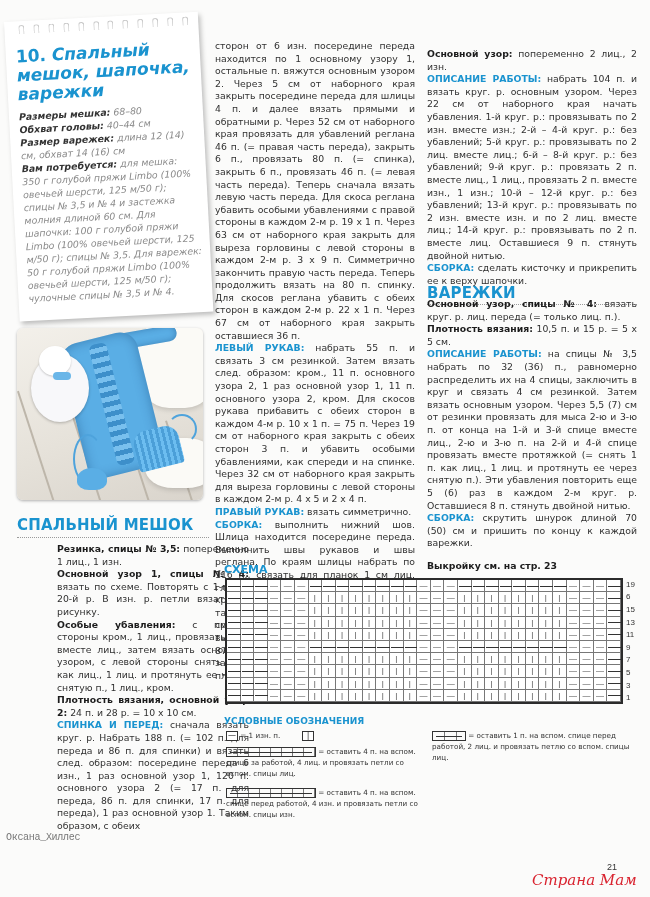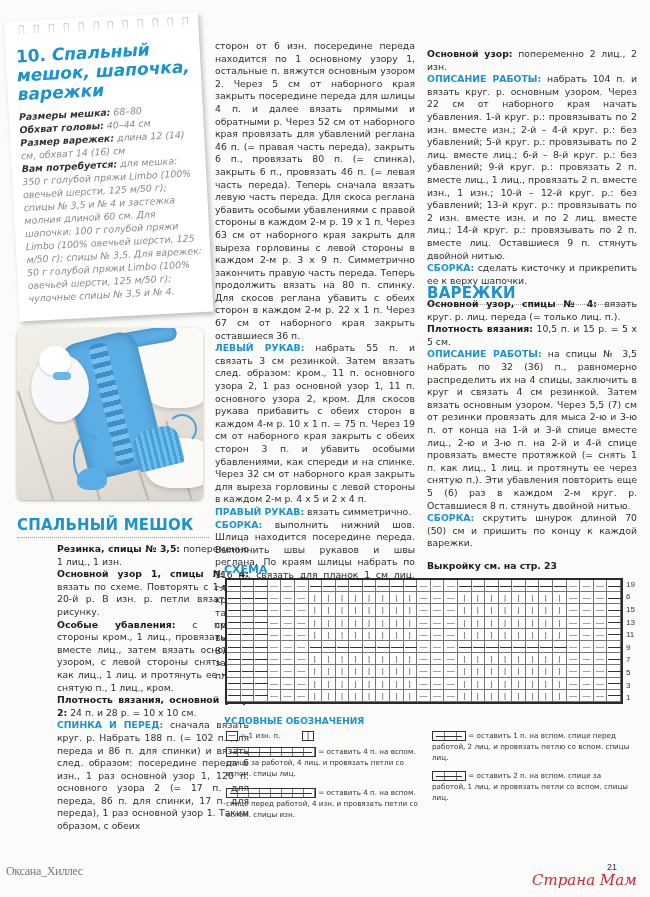--- a/index.html
+++ b/index.html
@@ -63,21 +63,21 @@
 
   
   .legend-title { position: absolute; left: 224px; top: 716px; font-family: "DejaVu Sans", sans-serif; font-weight: bold; font-size: 9px; color: #1a93cf; }
   .leg { position: absolute; font-family: "DejaVu Sans", sans-serif; font-size: 7.2px; line-height: 11px; color: #333; }
   .sym { display: inline-block; border: 1px solid #333; height: 10px; vertical-align: middle; background: #fff; position: relative; }
   .sym.one { width: 12px; text-align: center; font-size: 8px; line-height: 8px; }
   .sym.wide { width: 90px; background: repeating-linear-gradient(90deg, transparent 0 10px, #777 10px 11px); }
   .sym.three { width: 34px; background: repeating-linear-gradient(90deg, transparent 0 11px, #777 11px 12px); }
   .cable-line { position: absolute; left: 3px; right: 3px; top: 4px; height: 1px; background: #333; }
 
-  .footer-credit { position: absolute; left: 6px; top: 864px; font-size: 12px; color: #777; font-family: Liberation Serif, serif; letter-spacing: -0.3px; }
+  .footer-credit { position: absolute; left: 6px; top: 832px; font-size: 10px; color: #777; font-family: Liberation Mono, monospace; letter-spacing: -0.3px; }
   .page-num { position: absolute; left: 607px; top: 862px; font-size: 9px; color: #333; }
   .brand { position: absolute; left: 532px; top: 871px; font-family: "DejaVu Serif", serif; font-style: italic; font-size: 15px; color: #d9232f; }
 </style>
 </head>
 <body>
 
 <div class="page">
 
   <div class="note">
     <div class="holes">
@@ -632,21 +632,17 @@
   <div class="leg" style="left:226px; top:787px; width:196px;">
     <span class="sym wide"><span class="cable-line"></span></span>
     <span>= оставить 4 п. на вспом. спице перед работой, 4 изн. и провязать петли со вспом. спицы изн.</span>
   </div>
 
   <div class="leg" style="left:432px; top:730px; width:200px;">
     <span class="sym three"><span class="cable-line"></span></span>
     <span>= оставить 1 п. на вспом. спице перед работой, 2 лиц. и провязать петлю со вспом. спицы лиц.</span>
   </div>
 
-  <div class="leg" style="left:432px; top:770px; width:200px;">
-    <span class="sym three"><span class="cable-line"></span></span>
-    <span>= оставить 2 п. на вспом. спице за работой, 1 лиц. и провязать петли со вспом. спицы лиц.</span>
-  </div>
 
   <div class="footer-credit">Оксана_Хиллес</div>
   <div class="page-num">21</div>
   <div class="brand">Страна Мам</div>
 </div>
 
 </body></html>

